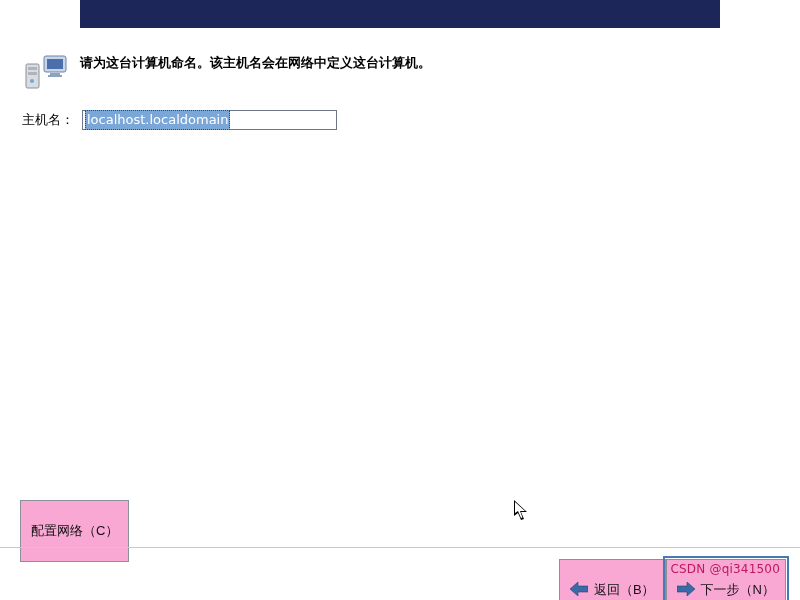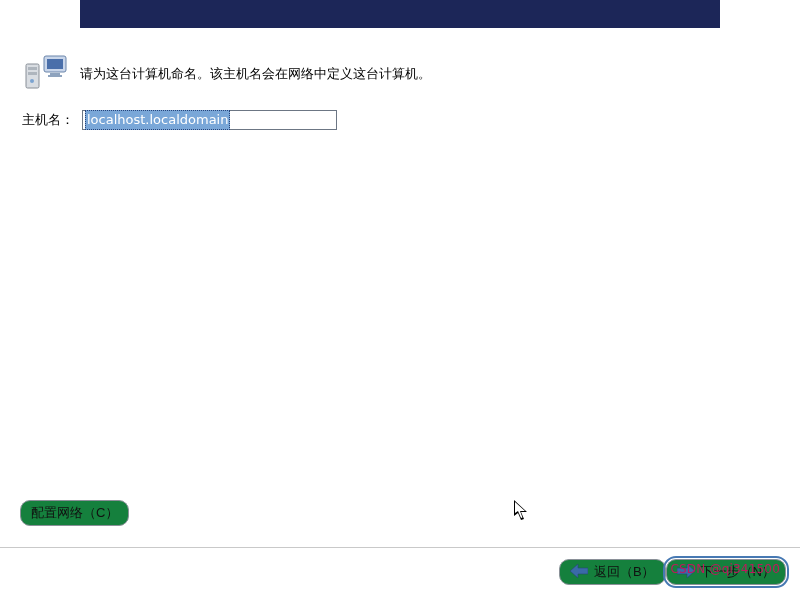--- a/index.html
+++ b/index.html
@@ -10,21 +10,21 @@
       background: #fff; position: relative; overflow: hidden;
     }
     .header-band {
       position: absolute; left: 80px; top: -6px;
       width: 640px; height: 34px;
       background: #1c2658; 
     }
     .content {
       position: absolute; left: 22px; top: 54px; right: 22px;
     }
-    .hint-row { display: flex; align-items: center; gap: 10px; }
+    .hint-row { display: flex; gap: 10px; font-weight: bold; }
     .hint-text { font-size: 13px; }
     .icon48 { width: 48px; height: 40px; flex-shrink: 0; }
     .hostname-row {
       margin-top: 16px;
       display: flex; align-items: center; gap: 8px;
     }
     .label { font-size: 13px; }
     .hostname-input-sel {
       display:inline-flex; align-items:center;
       height: 20px; width: 255px;
@@ -48,26 +48,26 @@
     .footer-divider {
       position:absolute; left:0; right:0; top:0;
       height:1px; background:#c9c9c9;
     }
     .footer-buttons {
       position:absolute; right:14px; top:12px;
       display:flex; 
     }
     button.gtk {
       border: 1px solid #8a9098;
-      background: #15803d;
-      padding: 3px 10px;
+      background: #f9a8d4;
+      padding: 21px 10px;
       font-size: 13px;
       color:#111;
       display:inline-flex; align-items:center; gap:6px;
-      border-radius:10px;
+      border-radius:0;
       cursor:pointer;
     }
     button.gtk.default {
       outline: 2px solid #4779b3;
       outline-offset: 1px;
     }
     .cursor-pointer {
       position:absolute; left:514px; top:500px;
       width:18px; height:22px;
     }

